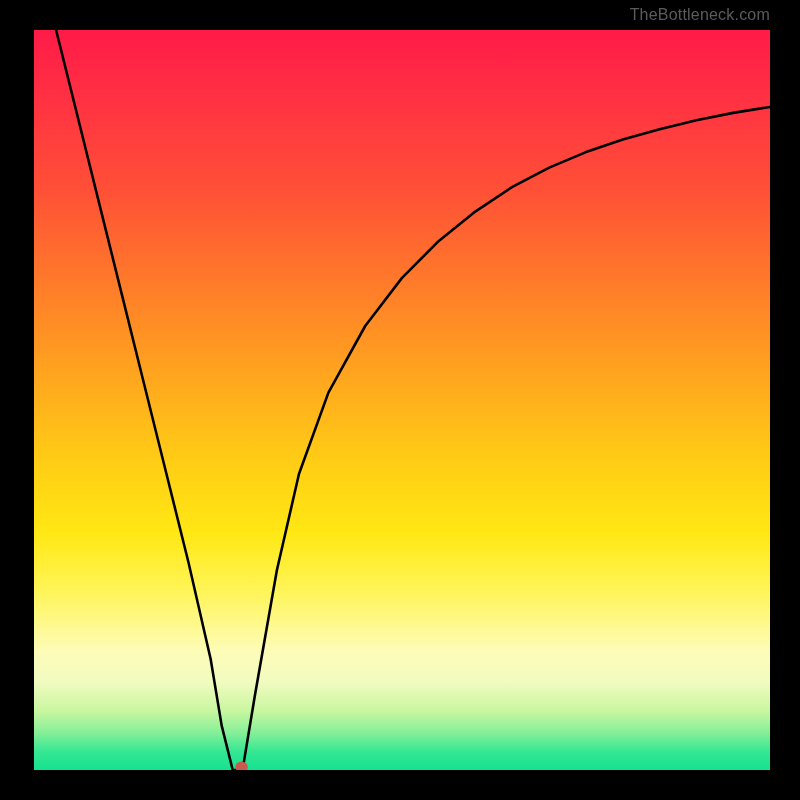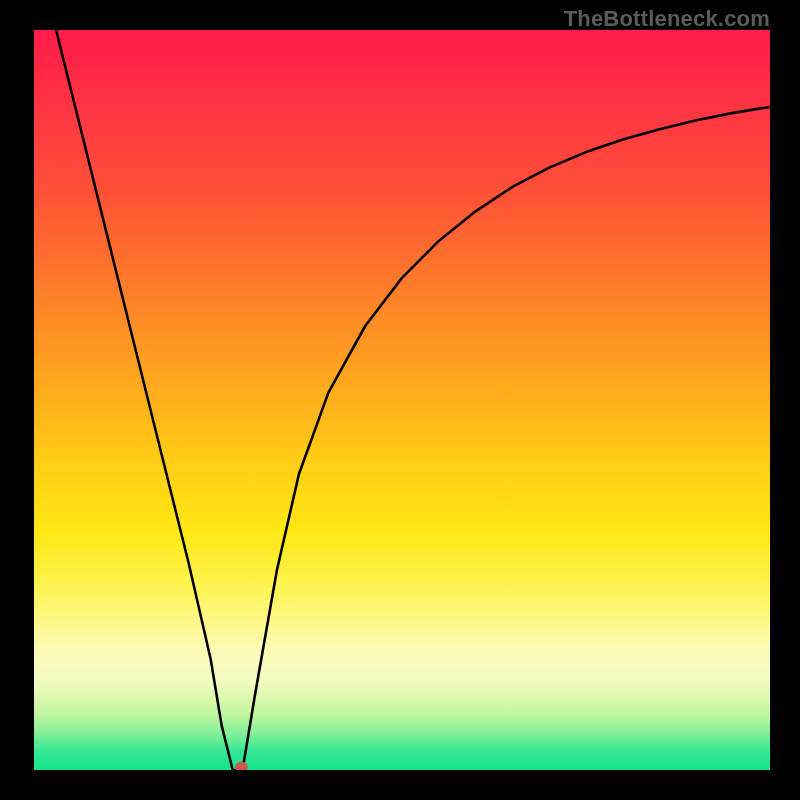--- a/index.html
+++ b/index.html
@@ -52,22 +52,22 @@
     position: absolute;
     left: 0;
     top: 0;
     width: 100%;
     height: 100%;
   }
   .watermark {
     position: absolute;
     top: 6px;
     right: 30px;
-    font-size: 22px;
-    font-weight: 700;
+    font-size: 16px;
+    font-weight: 400;
     color: #5b5b5b;
     letter-spacing: 0.2px;
   }
 </style>
 </head>
 <body>
 
 <div class="frame">
 
   <div class="watermark">TheBottleneck.com</div>

